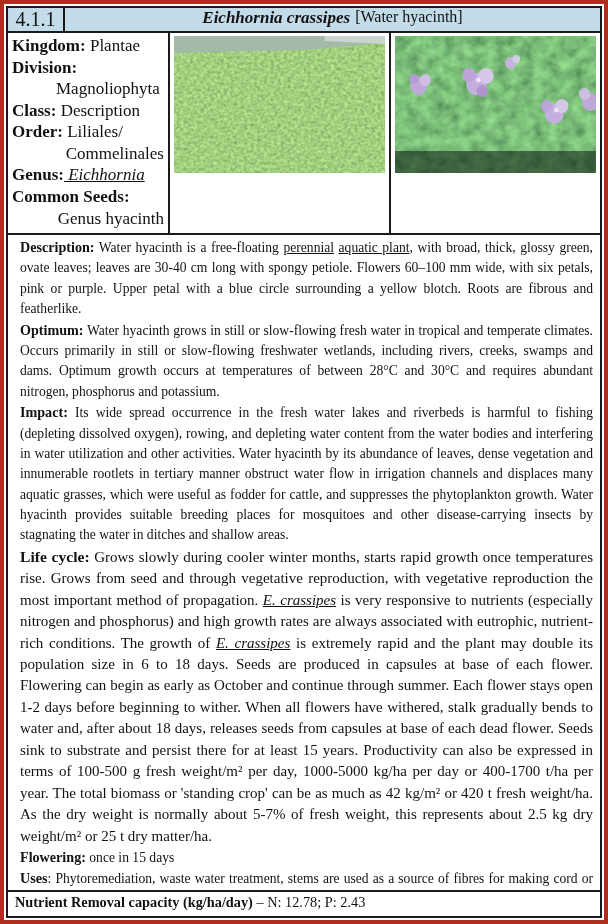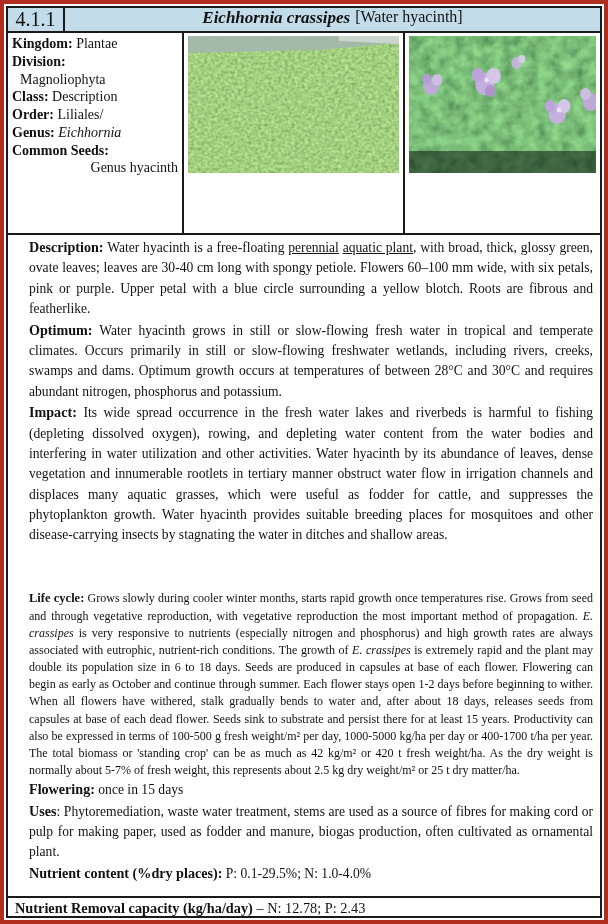--- a/index.html
+++ b/index.html
@@ -20,42 +20,42 @@
   .header-row{display:flex;background:var(--header-bg,#c2dcea);height:27px;flex:0 0 auto;}
   .cell-num{
     box-sizing:border-box;width:57px;border-right:2px solid var(--table-border,#1a1a1a);
     display:flex;align-items:center;justify-content:center;font-size:20px;
   }
   .cell-title{flex:1;display:flex;justify-content:center;font-size:16px;}
   .species{font-weight:bold;font-style:italic;font-size:17px;margin-right:5px;}
   
   .main-row{display:flex;height:202px;flex:0 0 auto;}
   .cell-tax{
-    box-sizing:border-box;width:176px;border-right:2px solid var(--table-border,#1a1a1a);
-    padding:2px 4px 0 4px;font-size:14px;line-height:1.27;
+    box-sizing:border-box;width:162px;border-right:2px solid var(--table-border,#1a1a1a);
+    padding:2px 4px 0 4px;font-size:17px;line-height:1.27;
   }
   .tax-item{margin:0;}
-  .tax-line2{padding-left:8px;}
+  .tax-line2{padding-left:8px;margin-left:36px;}
   .tax-line2.right{text-align:right;}
   .cell-img{
     box-sizing:border-box;width:221px;border-right:2px solid var(--table-border,#1a1a1a);
     padding:3px 4px;
   }
   .cell-img2{box-sizing:border-box;flex:1;padding:3px 4px;}
   .photo{display:block;width:100%;height:137px;}
   
-  .body-row{flex:1 1 auto;padding:2px 7px 0 21px;overflow:hidden;}
+  .body-row{flex:1 1 auto;padding:2px 7px 0 12px;overflow:hidden;}
   p.sec{margin:0;text-align:justify;}
   p.sec.normal{font-size:13.6px;line-height:1.5;}
-  p.sec.small{font-size:12px;line-height:1.43;margin-top:44px;}
+  p.sec.small{font-size:15px;line-height:1.43;}
   p.sec b{font-size:1.04em;}
   
-  .footer-row{flex:0 0 auto;height:20px;padding:2px 7px 4px 7px;font-size:14.3px;box-sizing:border-box;}
+  .footer-row{flex:0 0 auto;height:26px;padding:2px 7px 4px 7px;font-size:14.3px;box-sizing:border-box;}
   .u{text-decoration:underline;}
-  .i{font-style:italic;}
+  .i{font-style:italic;text-decoration:underline;}
 </style>
 </head>
 <body>
 
 <div class="page">
 
   <div class="row header-row">
     <div class="cell-num">4.1.1</div>
     <div class="cell-title">
       <span class="species">Eichhornia crassipes</span>
@@ -70,20 +70,21 @@
         </div>
         <div class="tax-item">
           <div><b>Division:</b></div>
           <div class="tax-line2">Magnoliophyta</div>
         </div>
         <div class="tax-item">
           <div><b>Class:</b><span> Description</span></div>
         </div>
         <div class="tax-item">
           <div><b>Order:</b><span> Liliales/</span></div>
+          <div class="tax-line2 right">Commelinales</div>
         </div>
         <div class="tax-item">
         </div>
         <div class="tax-item">
           <div><b>Genus:</b><span class="i"> Eichhornia</span></div>
         </div>
         <div class="tax-item">
           <div><b>Common Seeds:</b></div>
           <div class="tax-line2 right">Genus hyacinth</div>
         </div>

